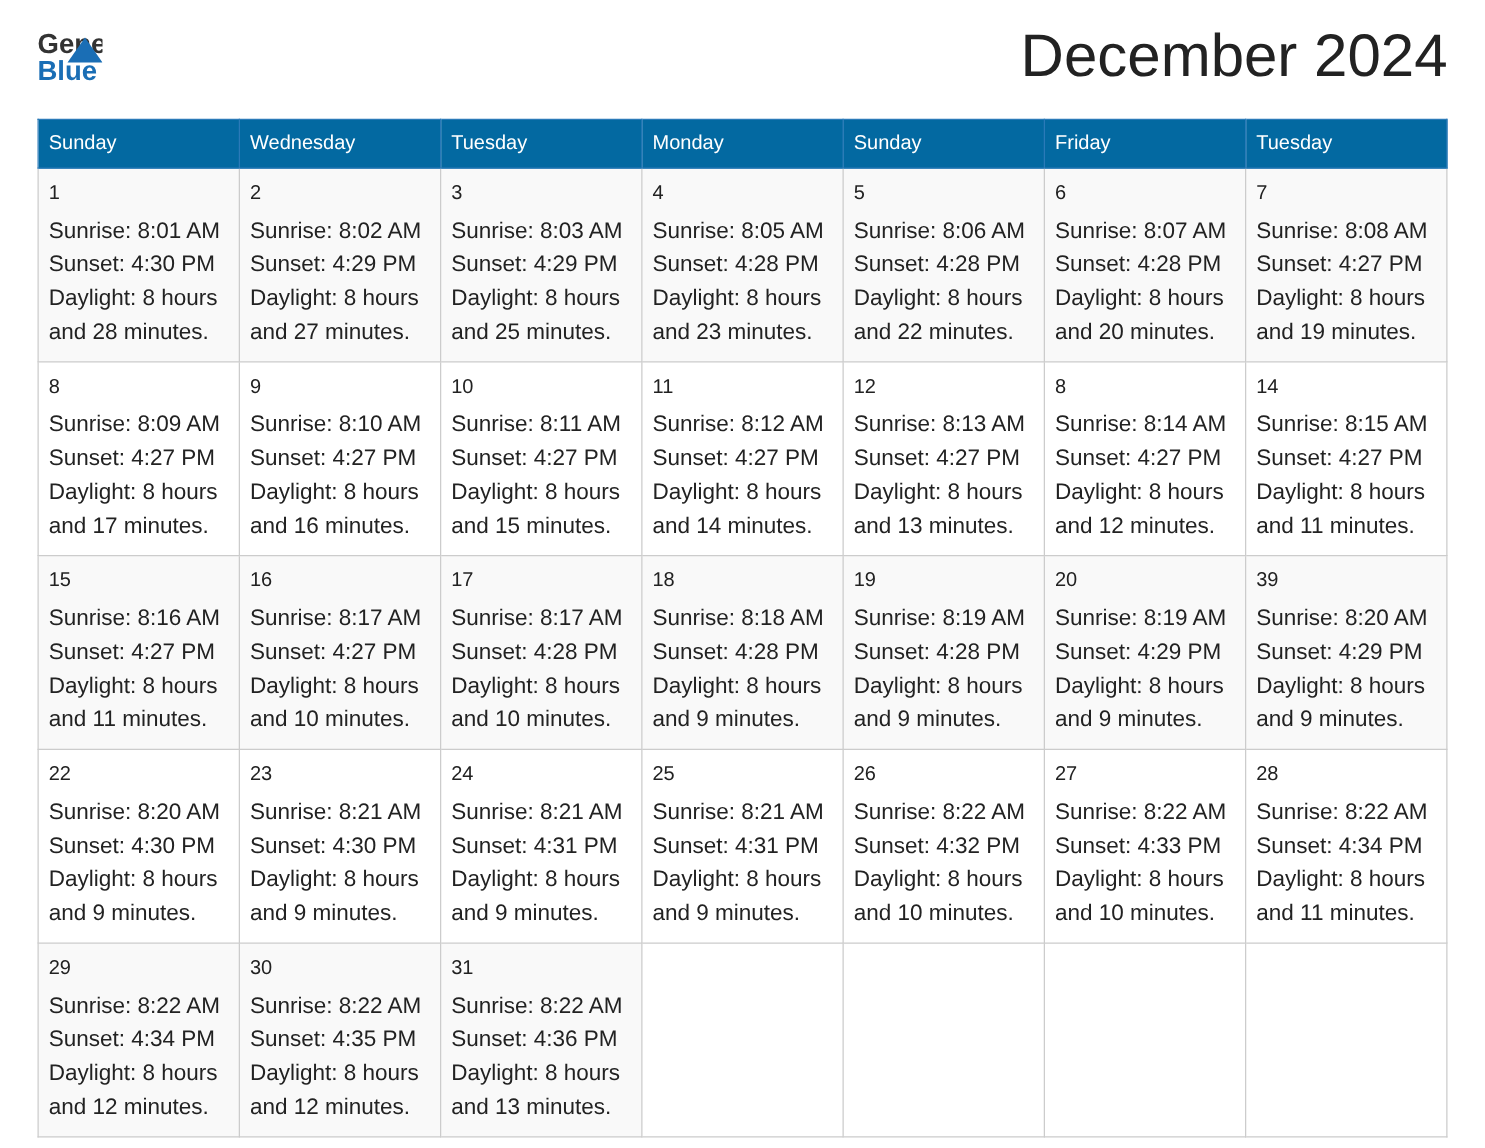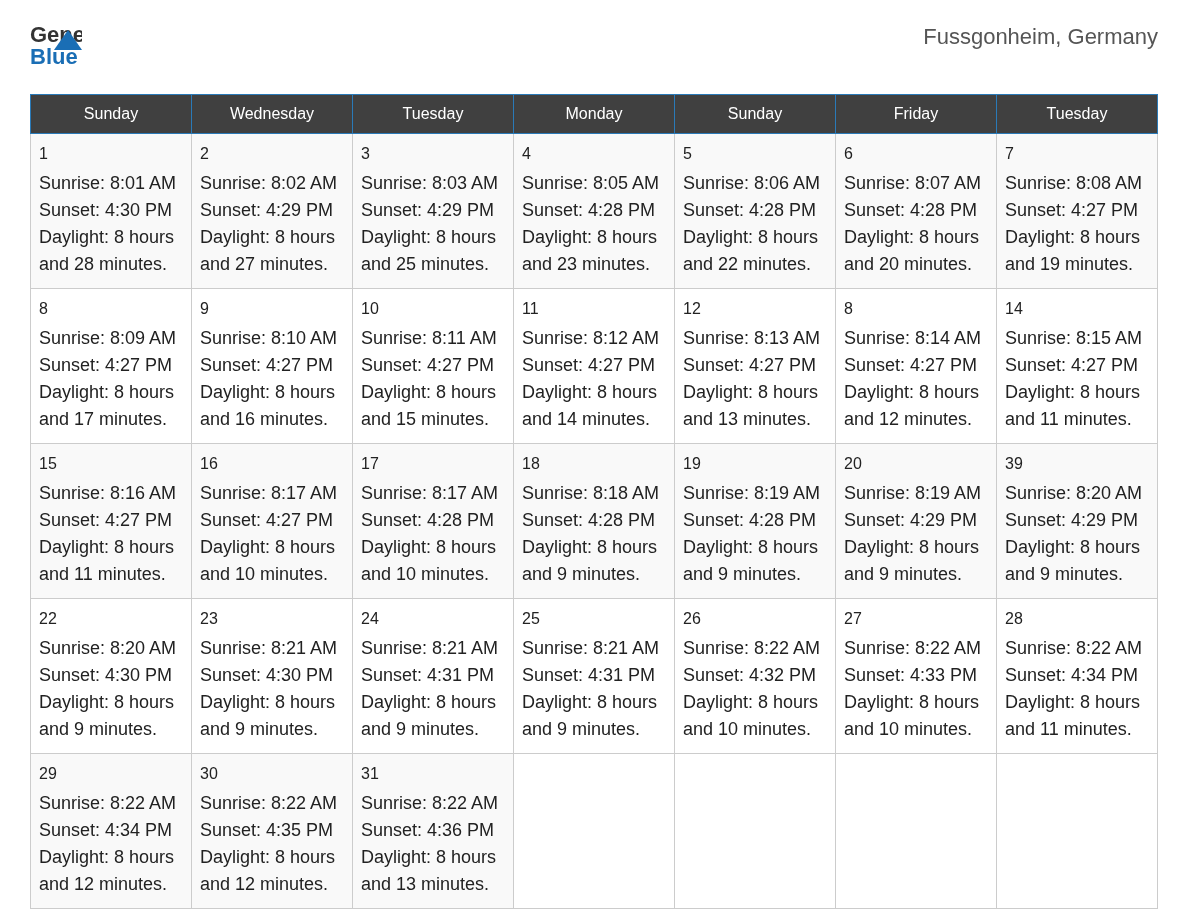--- a/index.html
+++ b/index.html
@@ -29,26 +29,26 @@
       font-size: 22px;
       color: #555;
       margin-top: 4px;
     }
     table {
       width: 100%;
       border-collapse: collapse;
       table-layout: fixed;
     }
     thead tr th {
-      background-color: #404040;
+      background-color: #0369a1;
       color: white;
       font-size: 16px;
       font-weight: normal;
       padding: 10px 8px;
-      text-align: center;
+      text-align: left;
       border: 1px solid #2a7ab8;
     }
     tbody tr td {
       vertical-align: top;
       padding: 8px 8px 10px 8px;
       border: 1px solid #ccc;
       font-size: 13px;
       color: #222;
       line-height: 1.5;
       height: 110px;
@@ -87,21 +87,21 @@
     <div>
       <svg width="52" height="50" viewBox="0 0 52 50">
 
         <text x="0" y="22" font-size="22" font-weight="bold" fill="#333" font-family="Arial">General</text>
         <polygon points="38,10 52,30 24,30" fill="#1a6eb5"></polygon>
         <text x="0" y="44" font-size="22" font-weight="bold" fill="#1a6eb5" font-family="Arial">Blue</text>
       </svg>
     </div>
   </div>
   <div class="title-section">
-    <div class="location-title">Fussgonheim, Germany</div>
+    <div class="month-title">December 2024</div>
   </div>
 </div>
 
 <table>
   <thead>
     <tr>
 
     <th>Sunday</th>
         <th>Wednesday</th>
         <th>Tuesday</th>

